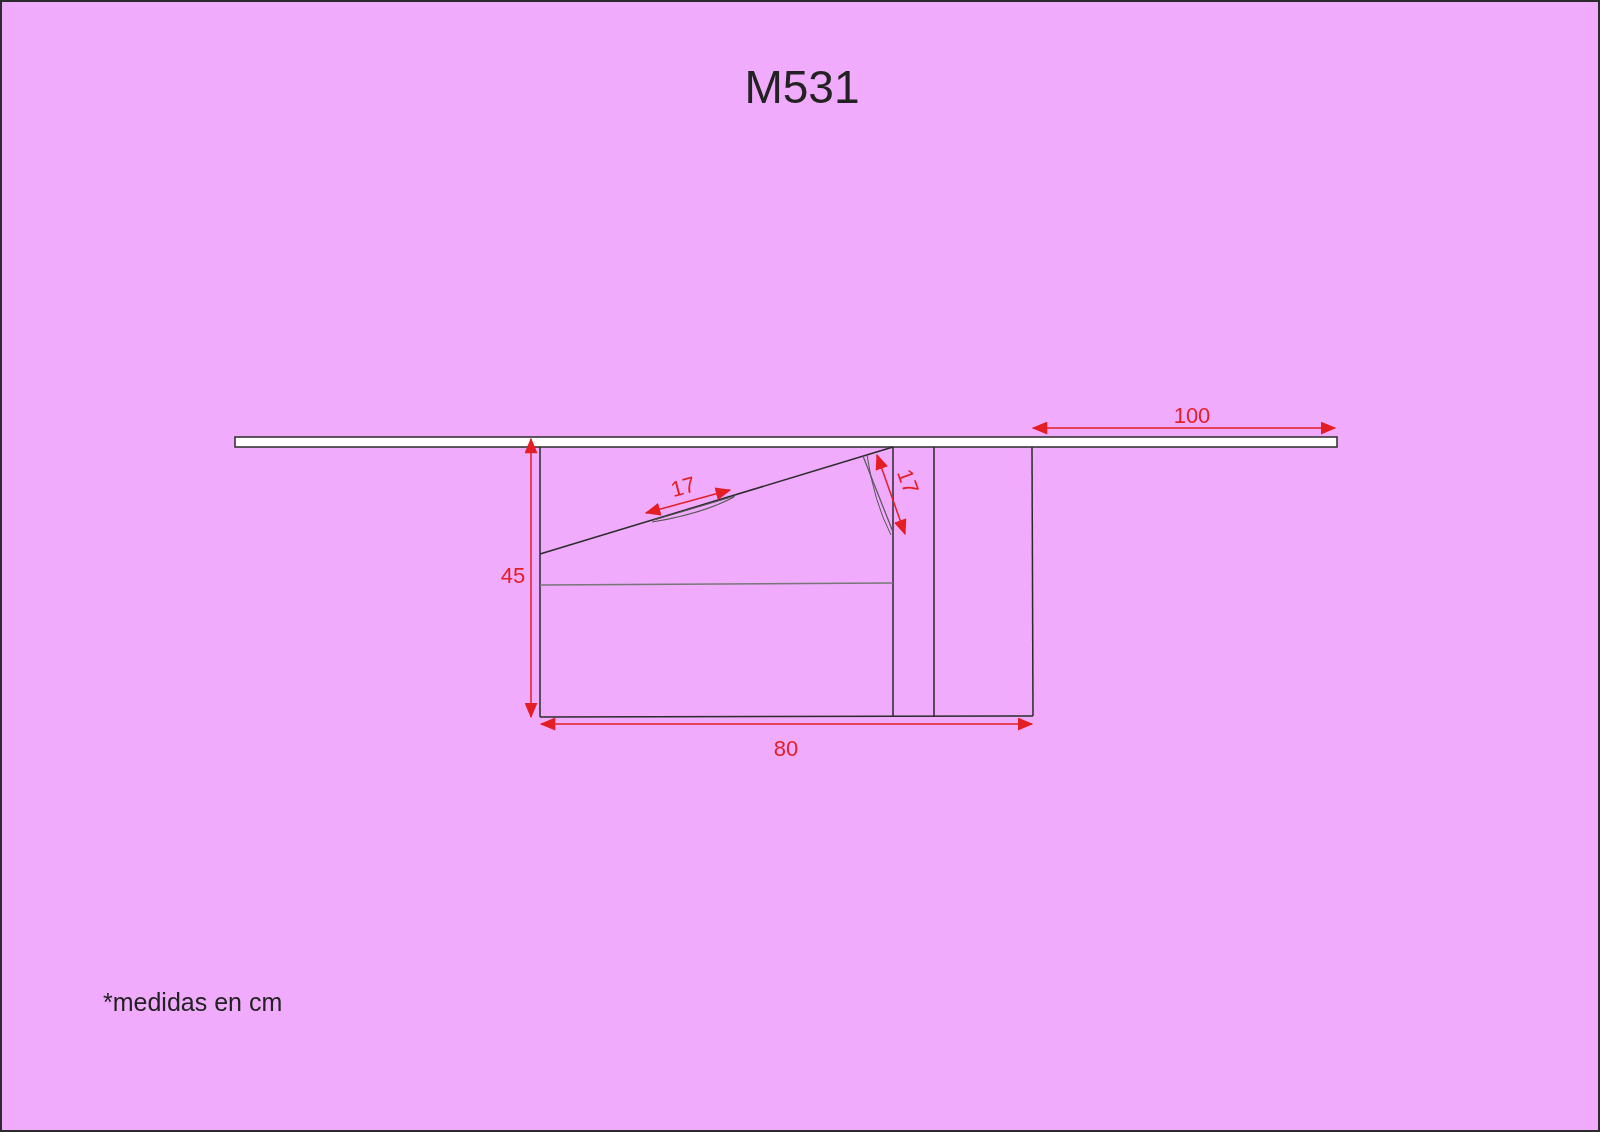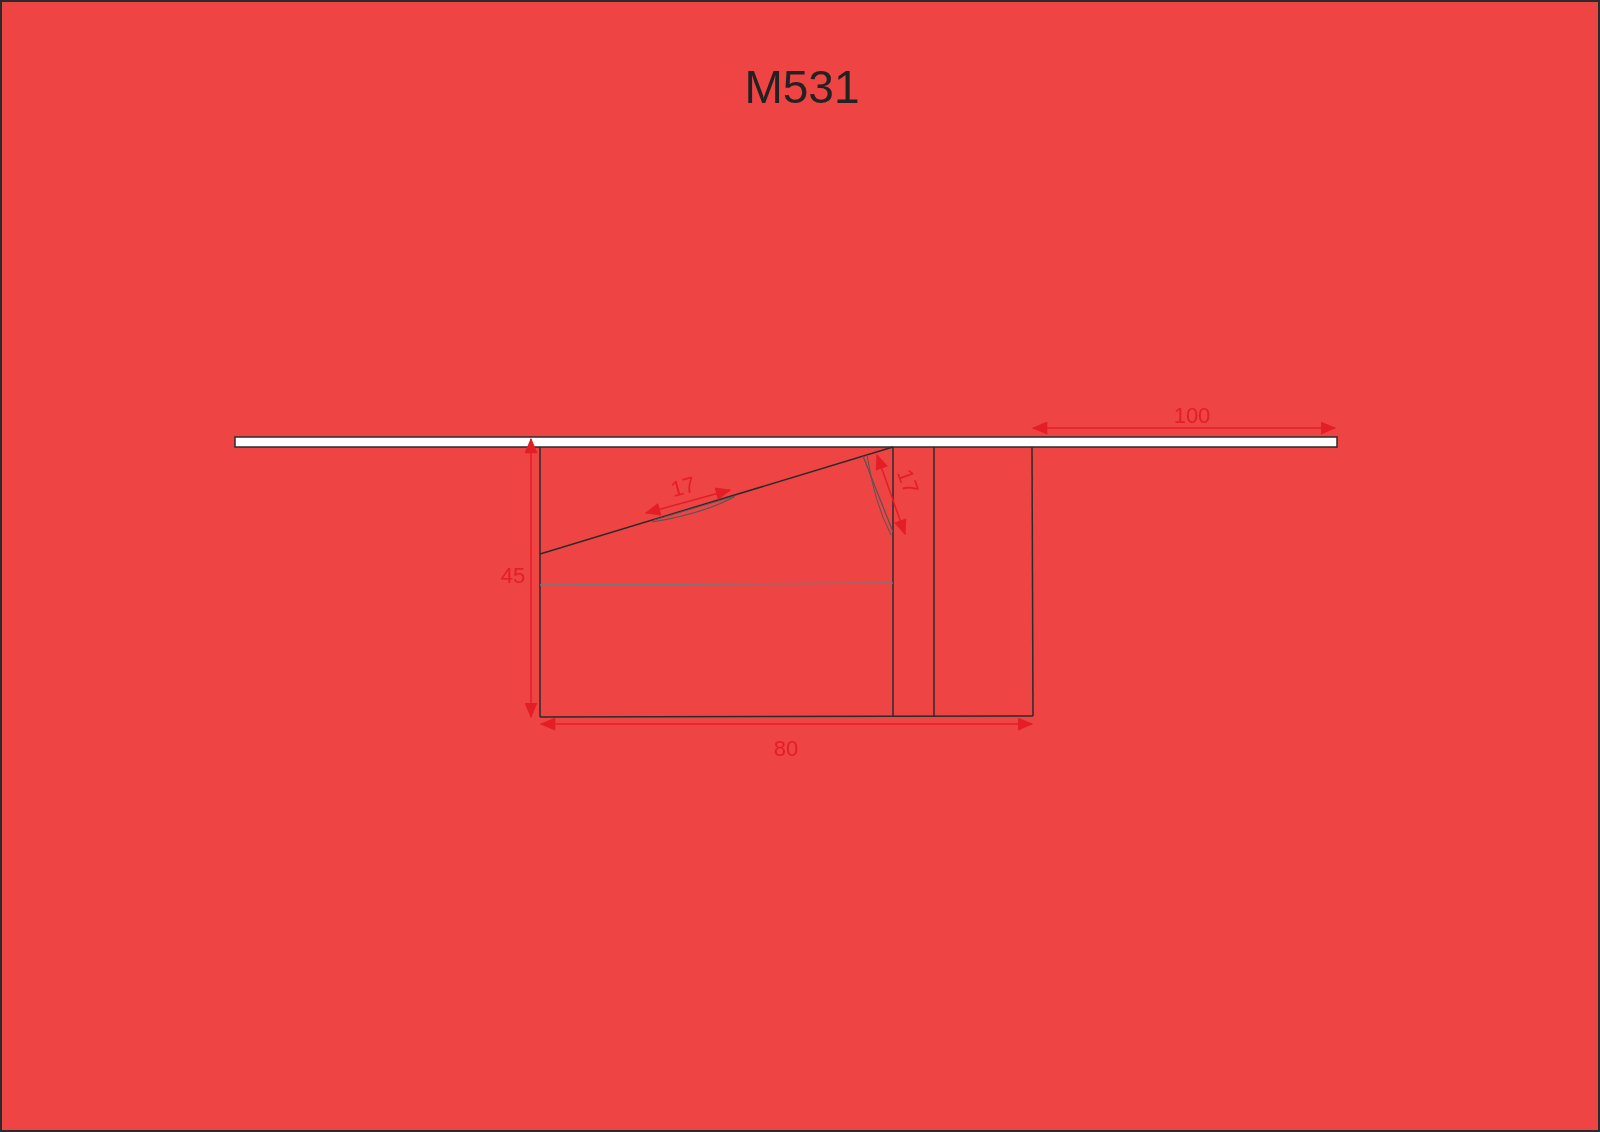--- a/index.html
+++ b/index.html
@@ -1,20 +1,20 @@
 <!DOCTYPE html>
 <html><head>
   <meta charset="utf-8">
   <style>
     html, body { margin: 0; padding: 0; background: #ffffff; }
     .page {
       position: relative;
       width: 1600px;
       height: 1132px;
-      background: #ef4444;
+      background: #f0abfc;
       box-sizing: border-box;
       border: 2px solid #2b2b2b;
       overflow: hidden;
       font-family: "Liberation Sans", sans-serif;
     }
     .title {
       position: absolute;
       left: 0; width: 1600px;
       top: 58px;
       text-align: center;
@@ -101,15 +101,16 @@
       <text class="dim-label" x="683" y="492" text-anchor="middle" transform="rotate(-15 683 492)">17</text>
     </g>
 
     <g>
       <line x1="875" y1="453" x2="903" y2="532" stroke="#e31e24" stroke-width="1.5" marker-start="url(#arrowBig)" marker-end="url(#arrowBig)"></line>
       <text class="dim-label" x="899" y="482" text-anchor="middle" transform="rotate(70 899 482)">17</text>
     </g>
   </svg>
 
   <div class="notes">
+    <div>*medidas en cm</div>
   </div>
 
 </div>
 
 </body></html>

